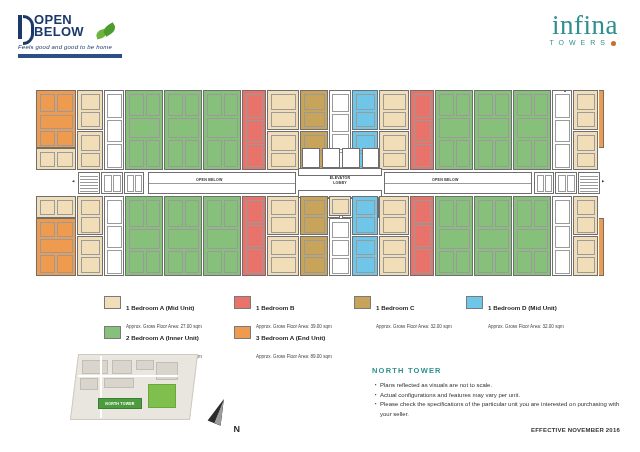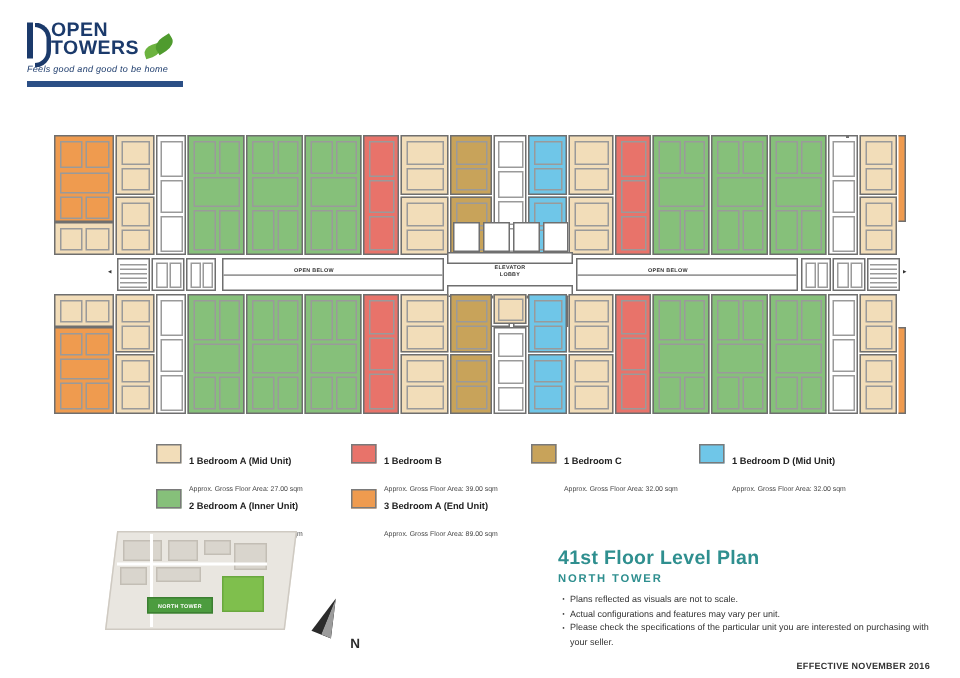--- a/index.html
+++ b/index.html
@@ -202,31 +202,37 @@
 </head>
 <body>
 
 <div id="page">
 
   <div class="logo-dmci">
     <div class="lg-row">
       <span class="lg-mark"></span>
       <span class="lg-text">
         <small>OPEN</small>
-        <small>TOWERS</small>
+        <small>BELOW</small>
       </span>
     </div>
     <span class="leaf">
         <i></i>
         <i></i>
       </span>
     <div class="tagline">Feels good and good to be home</div>
     <div class="bluebar"></div>
   </div>
 
+  <div class="logo-infina">
+    <div class="in-name">infina</div>
+    <div class="in-sub">
+      <span>TOWERS</span><span class="in-dot"></span>
+    </div>
+  </div>
 
   <div id="plan">
 
     <div class="u c-3a" style="left:0; top:6px; width:40px; height:58px;">
       <div class="rm" style="left:3px; top:3px; width:15px; height:18px;"></div>
       <div class="rm" style="left:20px; top:3px; width:16px; height:18px;"></div>
       <div class="rm" style="left:3px; top:24px; width:33px; height:14px;"></div>
       <div class="rm" style="left:3px; top:40px; width:15px; height:15px;"></div>
       <div class="rm" style="left:20px; top:40px; width:16px; height:15px;"></div>
     </div>
@@ -641,21 +647,20 @@
     </div>
   </div>
 
   <div class="compass">
     <div class="needle"></div>
     <div class="needle2"></div>
     <div class="nlab">N</div>
   </div>
 
   <div id="titleblock">
-    <div class="t-main">41st Floor Level Plan</div>
     <div class="t-sub">NORTH TOWER</div>
     <ul>
       <li>Plans reflected as visuals are not to scale.</li>
       <li>Actual configurations and features may vary per unit.</li>
       <li>Please check the specifications of the particular unit you are interested on purchasing with your seller.</li>
     </ul>
     <div class="eff">EFFECTIVE NOVEMBER 2016</div>
   </div>
 
 </div>

